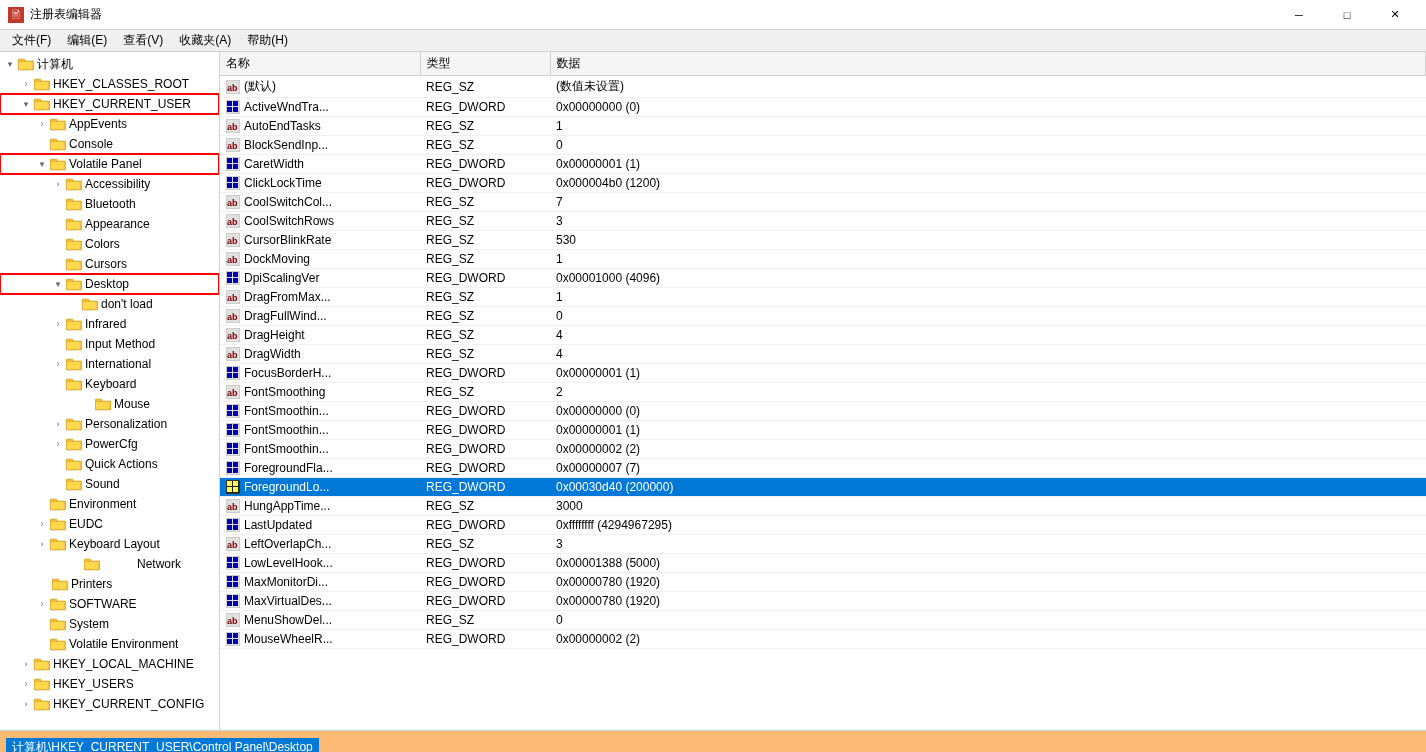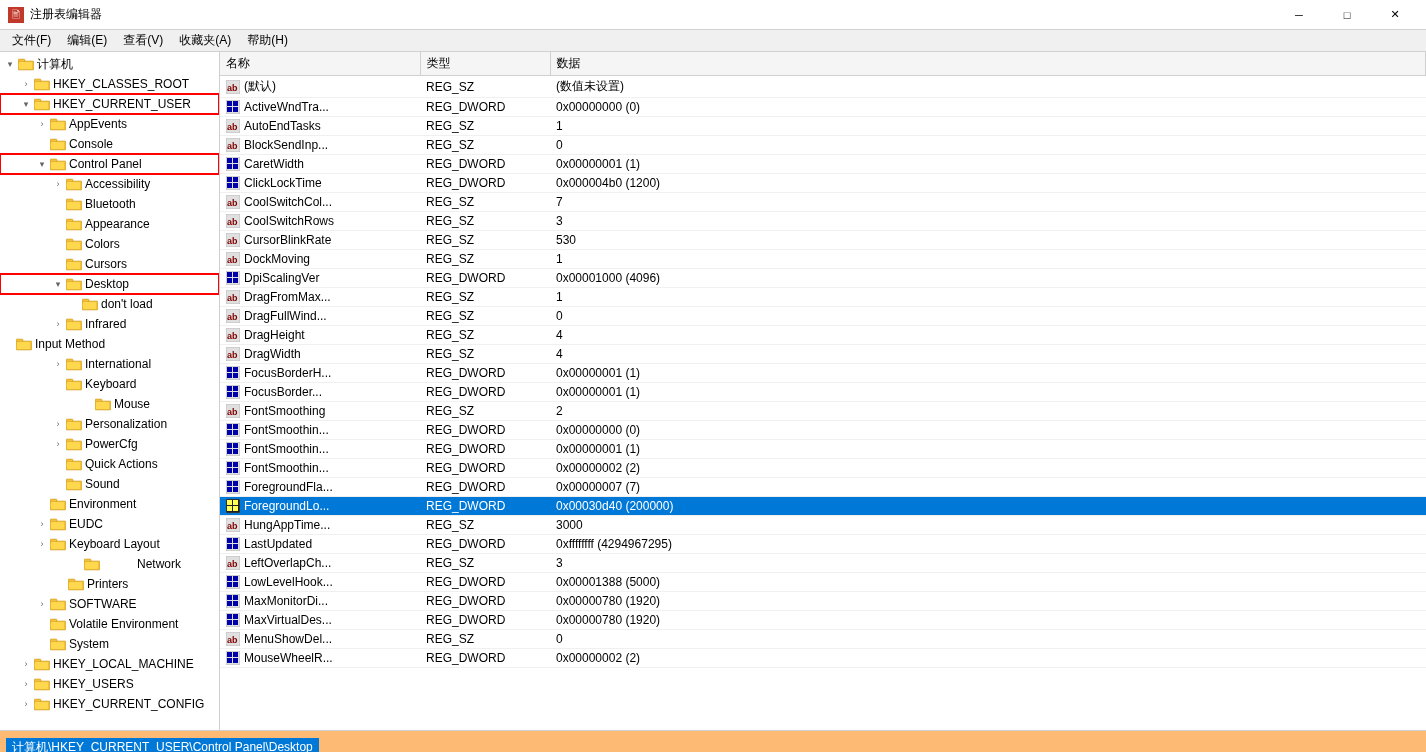--- a/index.html
+++ b/index.html
@@ -271,21 +271,21 @@
   </svg></span>
         <span class="tree-label">Console</span>
       </div>
       <div class="tree-item outlined" style="padding-left: 34px;">
         <span class="tree-expand">▾</span>
         <span class="folder-icon"><svg viewBox="0 0 16 14" xmlns="http://www.w3.org/2000/svg">
     <rect x="0" y="4" width="16" height="9" rx="1" fill="#f0c040" stroke="#c8960c" stroke-width="0.5"></rect>
     <rect x="0" y="2" width="7" height="3" rx="1" fill="#f0c040" stroke="#c8960c" stroke-width="0.5"></rect>
     <rect x="1" y="5" width="13" height="7" rx="1" fill="#ffd84d"></rect>
   </svg></span>
-        <span class="tree-label">Control Panel</span>
+        <span class="tree-label">Volatile Panel</span>
       </div>
       <div class="tree-item" style="padding-left: 50px;">
         <span class="tree-expand">›</span>
         <span class="folder-icon"><svg viewBox="0 0 16 14" xmlns="http://www.w3.org/2000/svg">
     <rect x="0" y="4" width="16" height="9" rx="1" fill="#f0c040" stroke="#c8960c" stroke-width="0.5"></rect>
     <rect x="0" y="2" width="7" height="3" rx="1" fill="#f0c040" stroke="#c8960c" stroke-width="0.5"></rect>
     <rect x="1" y="5" width="13" height="7" rx="1" fill="#ffd84d"></rect>
   </svg></span>
         <span class="tree-label">Accessibility</span>
       </div>
@@ -345,21 +345,21 @@
       </div>
       <div class="tree-item" style="padding-left: 50px;">
         <span class="tree-expand">›</span>
         <span class="folder-icon"><svg viewBox="0 0 16 14" xmlns="http://www.w3.org/2000/svg">
     <rect x="0" y="4" width="16" height="9" rx="1" fill="#f0c040" stroke="#c8960c" stroke-width="0.5"></rect>
     <rect x="0" y="2" width="7" height="3" rx="1" fill="#f0c040" stroke="#c8960c" stroke-width="0.5"></rect>
     <rect x="1" y="5" width="13" height="7" rx="1" fill="#ffd84d"></rect>
   </svg></span>
         <span class="tree-label">Infrared</span>
       </div>
-      <div class="tree-item" style="">
+      <div class="tree-item" style="padding-left: 50px;">
         <span class="tree-expand"></span>
         <span class="folder-icon"><svg viewBox="0 0 16 14" xmlns="http://www.w3.org/2000/svg">
     <rect x="0" y="4" width="16" height="9" rx="1" fill="#f0c040" stroke="#c8960c" stroke-width="0.5"></rect>
     <rect x="0" y="2" width="7" height="3" rx="1" fill="#f0c040" stroke="#c8960c" stroke-width="0.5"></rect>
     <rect x="1" y="5" width="13" height="7" rx="1" fill="#ffd84d"></rect>
   </svg></span>
         <span class="tree-label">Input Method</span>
       </div>
       <div class="tree-item" style="padding-left: 50px;">
         <span class="tree-expand">›</span>
@@ -453,21 +453,21 @@
       </div>
       <div class="tree-item" style="padding-left: 34px; gap: 34px;">
         <span class="tree-expand"></span>
         <span class="folder-icon"><svg viewBox="0 0 16 14" xmlns="http://www.w3.org/2000/svg">
     <rect x="0" y="4" width="16" height="9" rx="1" fill="#f0c040" stroke="#c8960c" stroke-width="0.5"></rect>
     <rect x="0" y="2" width="7" height="3" rx="1" fill="#f0c040" stroke="#c8960c" stroke-width="0.5"></rect>
     <rect x="1" y="5" width="13" height="7" rx="1" fill="#ffd84d"></rect>
   </svg></span>
         <span class="tree-label">Network</span>
       </div>
-      <div class="tree-item" style="padding-left: 24px; margin-left: 28px;">
+      <div class="tree-item" style="padding-left: 36px;">
         <span class="tree-expand"></span>
         <span class="folder-icon"><svg viewBox="0 0 16 14" xmlns="http://www.w3.org/2000/svg">
     <rect x="0" y="4" width="16" height="9" rx="1" fill="#f0c040" stroke="#c8960c" stroke-width="0.5"></rect>
     <rect x="0" y="2" width="7" height="3" rx="1" fill="#f0c040" stroke="#c8960c" stroke-width="0.5"></rect>
     <rect x="1" y="5" width="13" height="7" rx="1" fill="#ffd84d"></rect>
   </svg></span>
         <span class="tree-label">Printers</span>
       </div>
       <div class="tree-item" style="padding-left: 34px;">
         <span class="tree-expand">›</span>
@@ -478,30 +478,30 @@
   </svg></span>
         <span class="tree-label">SOFTWARE</span>
       </div>
       <div class="tree-item" style="padding-left: 34px;">
         <span class="tree-expand"></span>
         <span class="folder-icon"><svg viewBox="0 0 16 14" xmlns="http://www.w3.org/2000/svg">
     <rect x="0" y="4" width="16" height="9" rx="1" fill="#f0c040" stroke="#c8960c" stroke-width="0.5"></rect>
     <rect x="0" y="2" width="7" height="3" rx="1" fill="#f0c040" stroke="#c8960c" stroke-width="0.5"></rect>
     <rect x="1" y="5" width="13" height="7" rx="1" fill="#ffd84d"></rect>
   </svg></span>
+        <span class="tree-label">System</span>
+      </div>
+      <div class="tree-item" style="padding-left: 34px;">
+        <span class="tree-expand"></span>
+        <span class="folder-icon"><svg viewBox="0 0 16 14" xmlns="http://www.w3.org/2000/svg">
+    <rect x="0" y="4" width="16" height="9" rx="1" fill="#f0c040" stroke="#c8960c" stroke-width="0.5"></rect>
+    <rect x="0" y="2" width="7" height="3" rx="1" fill="#f0c040" stroke="#c8960c" stroke-width="0.5"></rect>
+    <rect x="1" y="5" width="13" height="7" rx="1" fill="#ffd84d"></rect>
+  </svg></span>
         <span class="tree-label">Volatile Environment</span>
-      </div>
-      <div class="tree-item" style="padding-left: 34px;">
-        <span class="tree-expand"></span>
-        <span class="folder-icon"><svg viewBox="0 0 16 14" xmlns="http://www.w3.org/2000/svg">
-    <rect x="0" y="4" width="16" height="9" rx="1" fill="#f0c040" stroke="#c8960c" stroke-width="0.5"></rect>
-    <rect x="0" y="2" width="7" height="3" rx="1" fill="#f0c040" stroke="#c8960c" stroke-width="0.5"></rect>
-    <rect x="1" y="5" width="13" height="7" rx="1" fill="#ffd84d"></rect>
-  </svg></span>
-        <span class="tree-label">System</span>
       </div>
       <div class="tree-item" style="padding-left: 18px;">
         <span class="tree-expand">›</span>
         <span class="folder-icon"><svg viewBox="0 0 16 14" xmlns="http://www.w3.org/2000/svg">
     <rect x="0" y="4" width="16" height="9" rx="1" fill="#f0c040" stroke="#c8960c" stroke-width="0.5"></rect>
     <rect x="0" y="2" width="7" height="3" rx="1" fill="#f0c040" stroke="#c8960c" stroke-width="0.5"></rect>
     <rect x="1" y="5" width="13" height="7" rx="1" fill="#ffd84d"></rect>
   </svg></span>
         <span class="tree-label">HKEY_LOCAL_MACHINE</span>
       </div>
@@ -756,36 +756,20 @@
               </div>
             </td>
             <td>REG_DWORD</td>
             <td>0x00000001 (1)</td>
           </tr>
           <tr>
             <td>
               <div class="name-cell">
                 <span class="val-icon"><svg width="14" height="14" viewBox="0 0 14 14" xmlns="http://www.w3.org/2000/svg">
       <rect x="0" y="0" width="14" height="14" rx="1" fill="#e0e0e0" stroke="#999" stroke-width="0.5"></rect>
-      <rect x="1" y="1" width="5" height="5" fill="#0000aa"></rect>
-      <rect x="7" y="1" width="5" height="5" fill="#0000aa"></rect>
-      <rect x="1" y="7" width="5" height="5" fill="#0000aa"></rect>
-      <rect x="7" y="7" width="5" height="5" fill="#0000aa"></rect>
-    </svg></span>
-                <span>FocusBorder...</span>
-              </div>
-            </td>
-            <td>REG_DWORD</td>
-            <td>0x00000001 (1)</td>
-          </tr>
-          <tr>
-            <td>
-              <div class="name-cell">
-                <span class="val-icon"><svg width="14" height="14" viewBox="0 0 14 14" xmlns="http://www.w3.org/2000/svg">
-      <rect x="0" y="0" width="14" height="14" rx="1" fill="#e0e0e0" stroke="#999" stroke-width="0.5"></rect>
       <text x="1" y="11" font-size="9" font-family="Arial" fill="#800000" font-weight="bold">ab</text>
     </svg></span>
                 <span>FontSmoothing</span>
               </div>
             </td>
             <td>REG_SZ</td>
             <td>2</td>
           </tr>
           <tr>
             <td>

